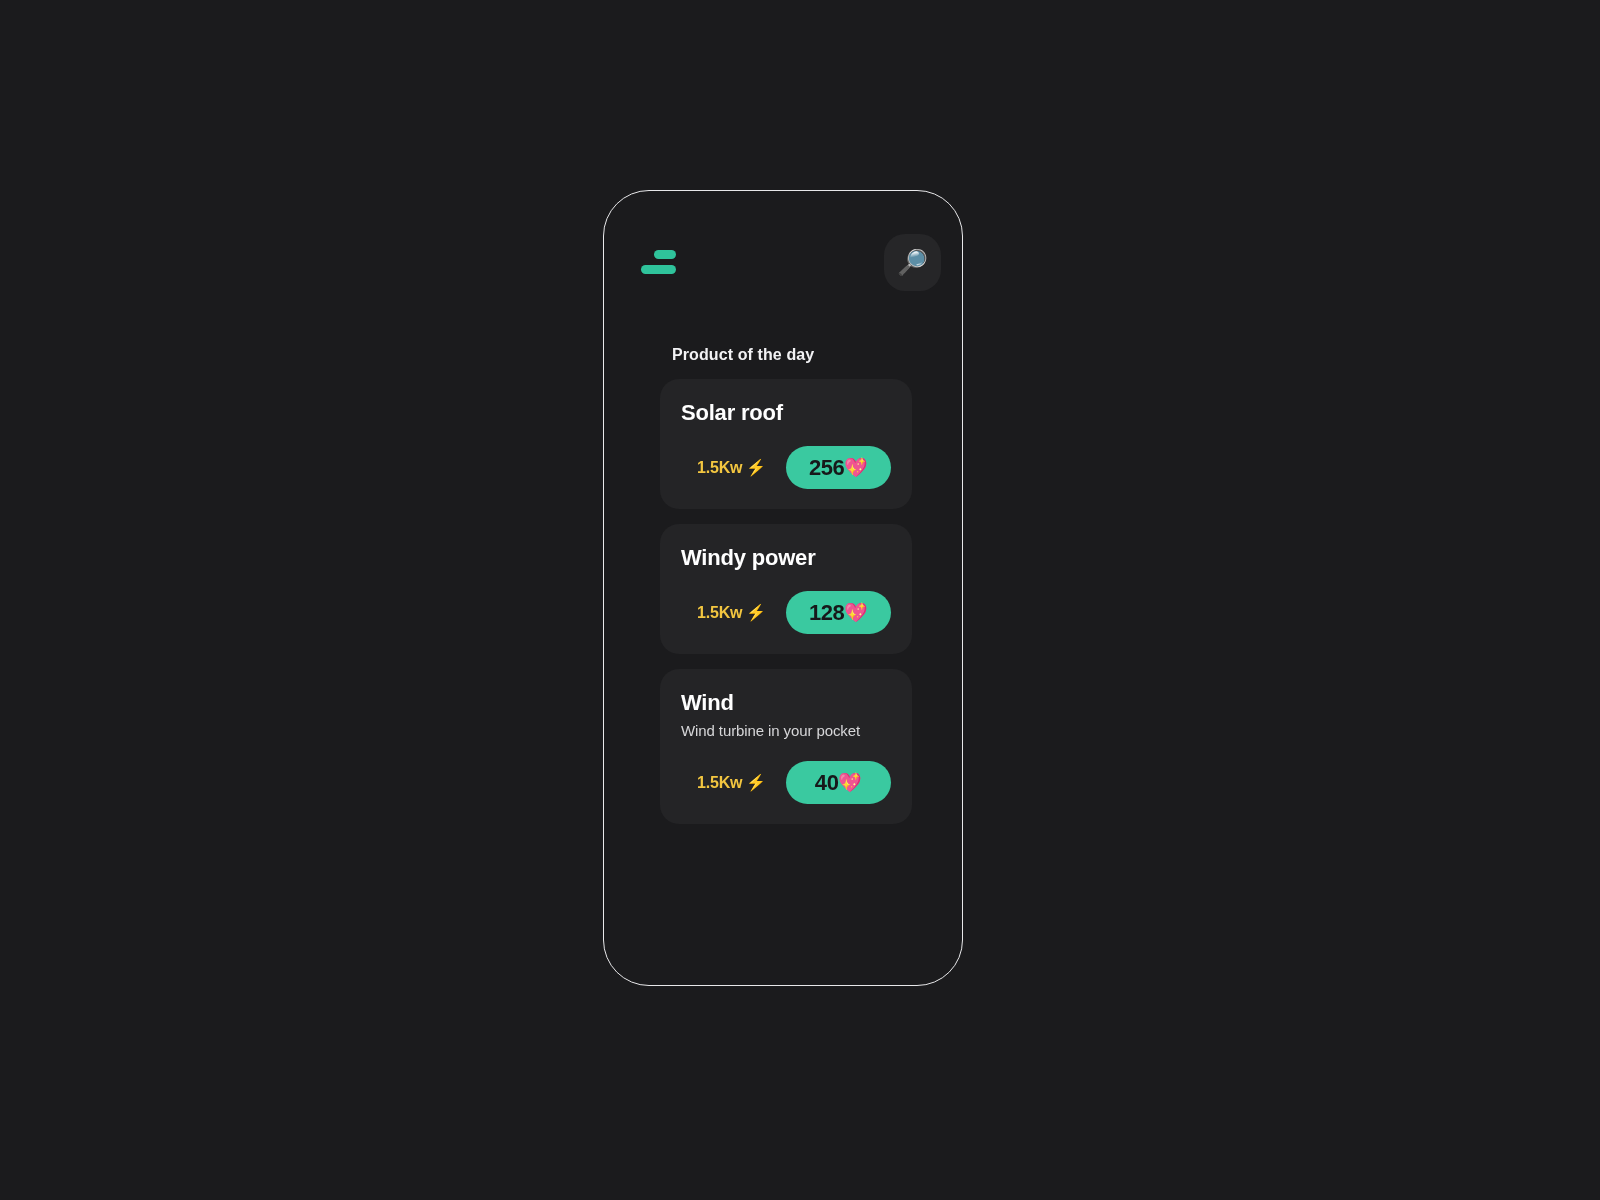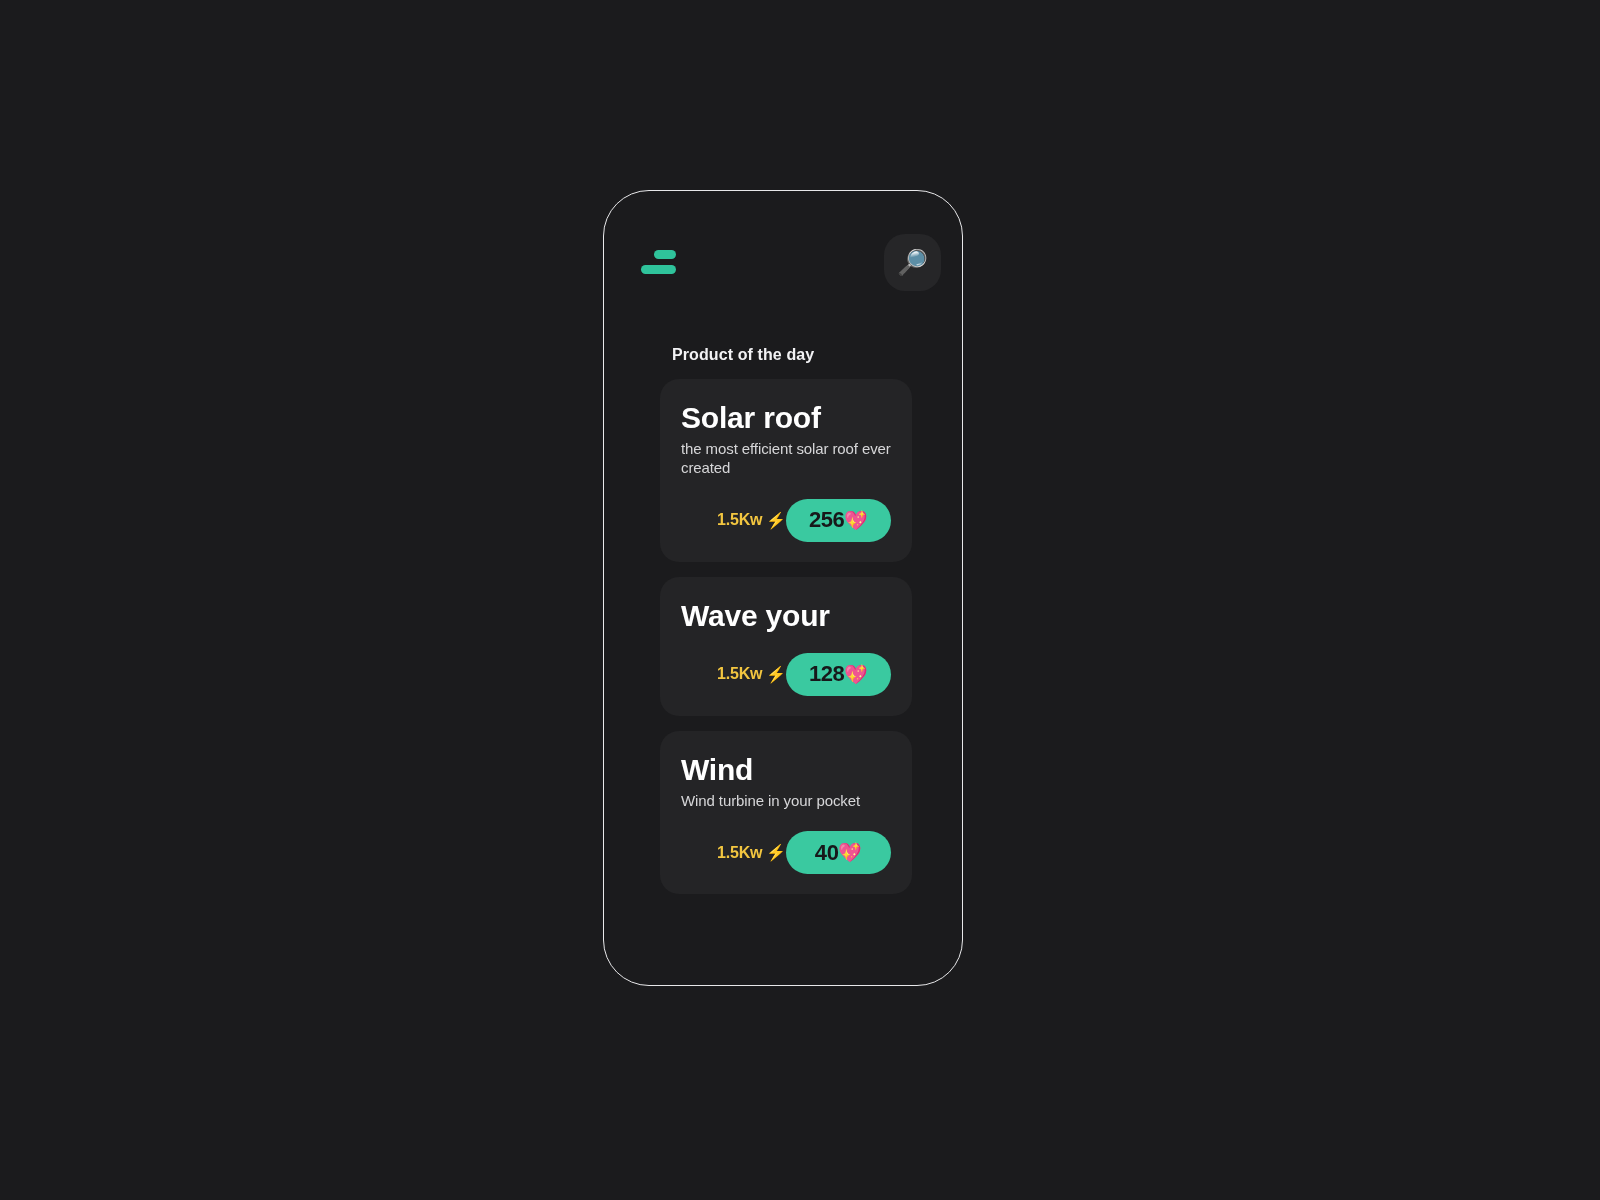--- a/index.html
+++ b/index.html
@@ -89,40 +89,40 @@
 
   .product-card{
     width:252px;
     background:#242426;
     border-radius:19px;
     padding:22px 21px 20px 21px;
     margin-bottom:15px;
   }
 
   .product-title{
-    font-size:30px;
+    font-size:22px;
     font-weight:bold;
     color:#ffffff;
     letter-spacing:-.2px;
     line-height:1.1;
   }
 
   .product-desc{
     margin-top:6px;
     font-size:15px;
     color:#d6d6d8;
     line-height:1.25;
     letter-spacing:-.1px;
   }
 
   .card-footer{
     margin-top:21px;
     display:flex;
     align-items:center;
-    justify-content:flex-end;
+    justify-content:space-between;
     margin-left:16px;
   }
 
   .power-label{
     font-size:16px;
     font-weight:bold;
     color:#f3c640;
     letter-spacing:-.2px;
     display:flex;
     align-items:center;
@@ -162,34 +162,33 @@
       <button id="search-button">
         <span>🔎</span>
       </button>
     </div>
 
     <div id="section-title">Product of the day</div>
 
     <div id="product-list">
         <div class="product-card">
           <div class="product-title">Solar roof</div>
-          <div class="product-desc">the most efficient solar roof ever created</div>
           <div class="card-footer">
             <div class="power-label">
               <span>1.5Kw</span>
               <span class="power-icon">⚡</span>
             </div>
             <button class="like-pill">
               <span class="like-count">256</span>
               <span class="like-icon">💖</span>
             </button>
           </div>
         </div>
         <div class="product-card">
-          <div class="product-title">Wave your</div>
+          <div class="product-title">Windy power</div>
           <div class="card-footer">
             <div class="power-label">
               <span>1.5Kw</span>
               <span class="power-icon">⚡</span>
             </div>
             <button class="like-pill">
               <span class="like-count">128</span>
               <span class="like-icon">💖</span>
             </button>
           </div>

